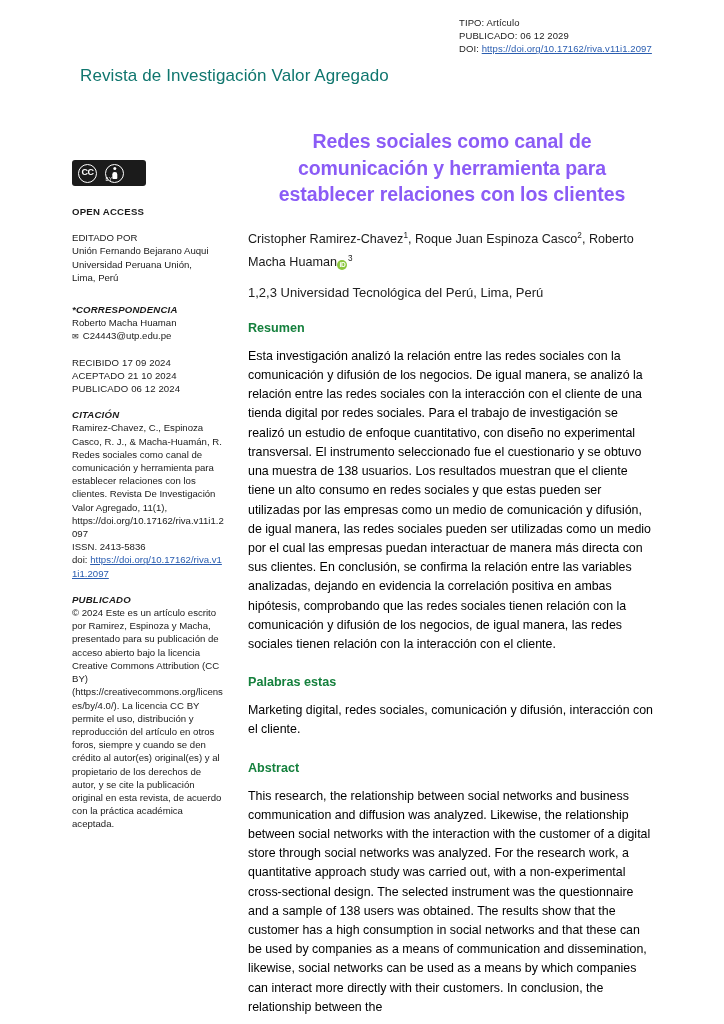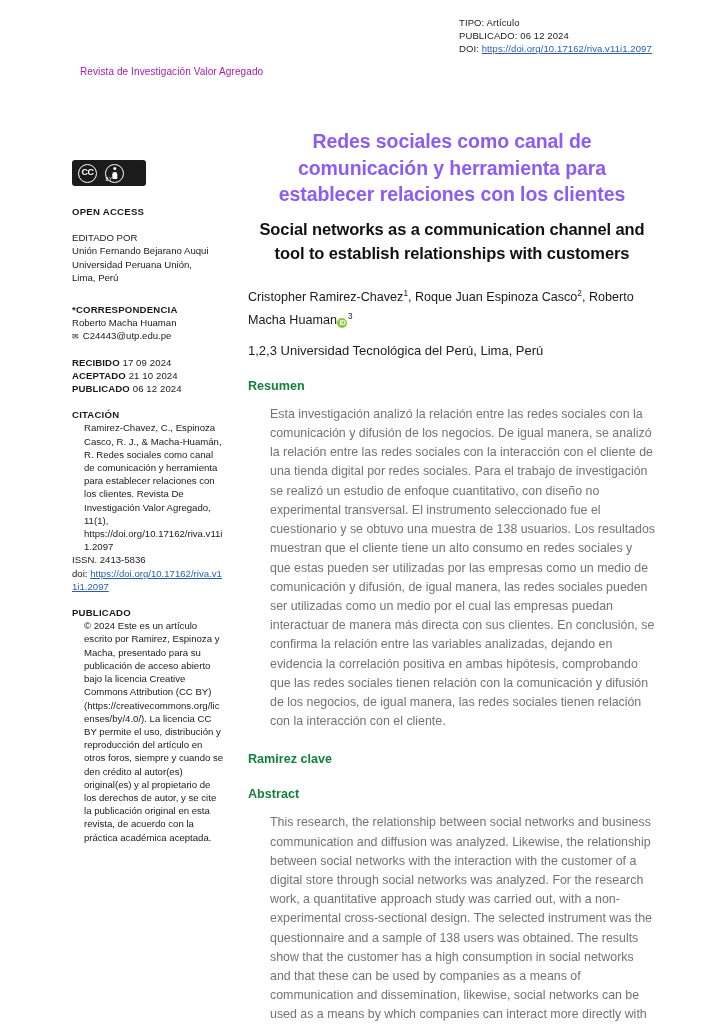--- a/index.html
+++ b/index.html
@@ -41,22 +41,22 @@
   }
   .header-meta div { white-space: nowrap; }
   .doi-link {
     color: #2a5db0;
     text-decoration: underline;
   }
   .journal-name {
     position: absolute;
     left: 64px;
     top: 50px;
-    font-size: 10px;
-    color: #a21caf;
+    font-size: 17px;
+    color: #0f766e;
     letter-spacing: 0.1px;
     white-space: nowrap;
   }
 
   
   .sidebar {
     position: absolute;
     left: 72px;
     top: 160px;
     width: 152px;
@@ -129,45 +129,45 @@
     color: #ffffff;
     letter-spacing: 0.4px;
   }
   .sb-head {
     font-weight: bold;
     letter-spacing: 0.25px;
   }
   .sb-title-caps {
     font-weight: bold;
     letter-spacing: 0.2px;
+    font-style: italic;
   }
   .sb-line { }
   .sb-gap-lg { height: 19px; }
   .sb-gap-md { height: 13px; }
   .dates-row { letter-spacing: 0.1px; }
-  .dates-row b { font-weight: bold; }
+  .dates-row b { font-weight: normal; }
   .sb-link {
     color: #2a5db0;
     text-decoration: underline;
     word-break: break-all;
   }
   .mail-row {
     display: flex;
     align-items: baseline;
     gap: 4px;
   }
   .mail-icon {
     display: inline-block;
     font-size: 8px;
     color: #222;
     line-height: 1;
   }
   .citation-body, .copyright-body {
     word-wrap: break-word;
-    margin-left: 12px;
   }
 
   
   .main {
     position: absolute;
     left: 248px;
     top: 128px;
     width: 408px;
   }
   .title-es {
@@ -221,34 +221,33 @@
   .sec-head {
     margin-top: 21px;
     font-size: 12.6px;
     font-weight: bold;
     color: #15803d;
   }
   .sec-body {
     margin-top: 12px;
     font-size: 12.4px;
     line-height: 19.2px;
-    color: #737373;
+    color: #000000;
     text-align: left;
-    margin-left: 22px;
   }
 </style>
 </head>
 <body>
 
 <div class="page">
 
   <div class="header">
     <div class="header-meta">
       <div>TIPO: Artículo</div>
-      <div>PUBLICADO: 06 12 2024</div>
+      <div>PUBLICADO: 06 12 2029</div>
       <div>
         <span>DOI:</span>
         <a class="doi-link" href="#">https://doi.org/10.17162/riva.v11i1.2097</a>
       </div>
     </div>
     <div class="journal-name">Revista de Investigación Valor Agregado</div>
   </div>
 
   <div class="sidebar">
 
@@ -299,30 +298,30 @@
     </div>
 
     <div class="sb-gap-md"></div>
     <div class="sb-title-caps">PUBLICADO</div>
     <div class="copyright-body">© 2024 Este es un artículo escrito por Ramirez, Espinoza y Macha, presentado para su publicación de acceso abierto bajo la licencia Creative Commons Attribution (CC BY) (https://creativecommons.org/licenses/by/4.0/). La licencia CC BY permite el uso, distribución y reproducción del artículo en otros foros, siempre y cuando se den crédito al autor(es) original(es) y al propietario de los derechos de autor, y se cite la publicación original en esta revista, de acuerdo con la práctica académica aceptada.</div>
   </div>
 
   <div class="main">
 
     <div class="title-es">Redes sociales como canal de comunicación y herramienta para establecer relaciones con los clientes</div>
-    <div class="title-en">Social networks as a communication channel and tool to establish relationships with customers</div>
 
     <div class="authors">
       <span>Cristopher Ramirez-Chavez</span><sup>1</sup><span>, </span><span>Roque Juan Espinoza Casco</span><sup>2</sup><span>, </span><span>Roberto Macha Huaman</span><span class="orcid">iD</span><sup>3</sup>
     </div>
 
     <div class="affiliation">1,2,3 Universidad Tecnológica del Perú, Lima, Perú</div>
 
     <div class="sec-head">Resumen</div>
     <div class="sec-body">Esta investigación analizó la relación entre las redes sociales con la comunicación y difusión de los negocios. De igual manera, se analizó la relación entre las redes sociales con la interacción con el cliente de una tienda digital por redes sociales. Para el trabajo de investigación se realizó un estudio de enfoque cuantitativo, con diseño no experimental transversal. El instrumento seleccionado fue el cuestionario y se obtuvo una muestra de 138 usuarios. Los resultados muestran que el cliente tiene un alto consumo en redes sociales y que estas pueden ser utilizadas por las empresas como un medio de comunicación y difusión, de igual manera, las redes sociales pueden ser utilizadas como un medio por el cual las empresas puedan interactuar de manera más directa con sus clientes. En conclusión, se confirma la relación entre las variables analizadas, dejando en evidencia la correlación positiva en ambas hipótesis, comprobando que las redes sociales tienen relación con la comunicación y difusión de los negocios, de igual manera, las redes sociales tienen relación con la interacción con el cliente.</div>
 
-    <div class="sec-head">Ramirez clave</div>
+    <div class="sec-head">Palabras estas</div>
+    <div class="sec-body">Marketing digital, redes sociales, comunicación y difusión, interacción con el cliente.</div>
 
     <div class="sec-head">Abstract</div>
     <div class="sec-body">This research, the relationship between social networks and business communication and diffusion was analyzed. Likewise, the relationship between social networks with the interaction with the customer of a digital store through social networks was analyzed. For the research work, a quantitative approach study was carried out, with a non-experimental cross-sectional design. The selected instrument was the questionnaire and a sample of 138 users was obtained. The results show that the customer has a high consumption in social networks and that these can be used by companies as a means of communication and dissemination, likewise, social networks can be used as a means by which companies can interact more directly with their customers. In conclusion, the relationship between the</div>
   </div>
 
 </div>
 
 </body></html>

